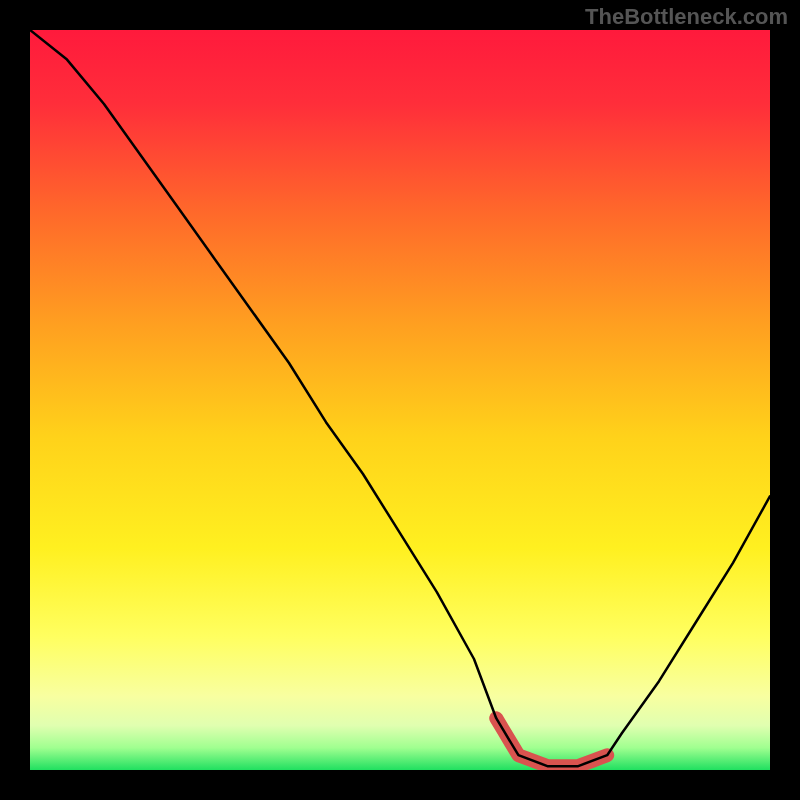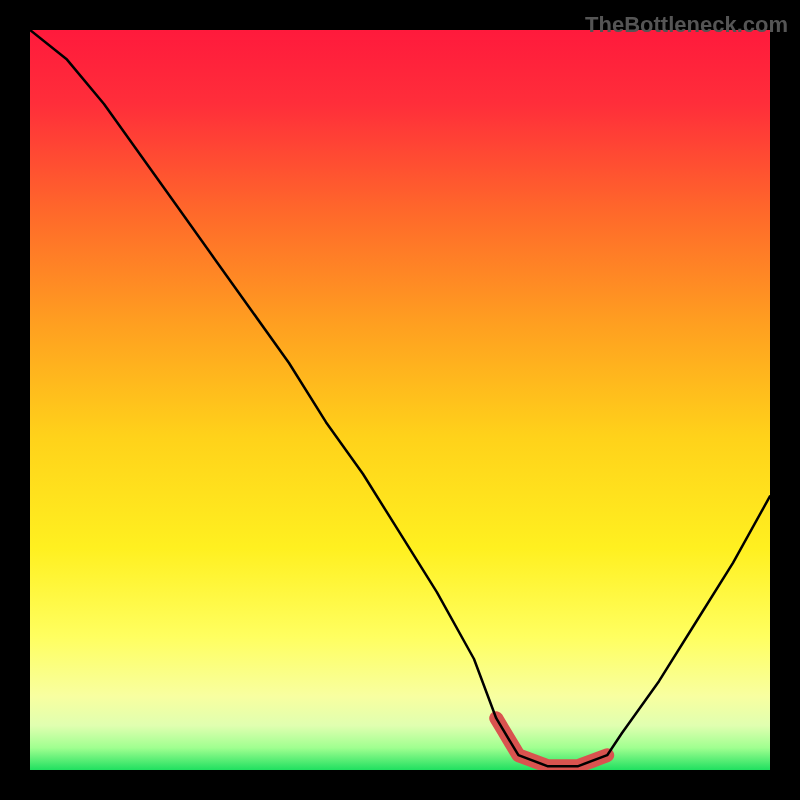--- a/index.html
+++ b/index.html
@@ -12,21 +12,21 @@
     position: relative;
   }
   .container {
     width: 800px;
     height: 800px;
     position: relative;
     background: #000;
   }
   .watermark {
     position: absolute;
-    top: 12px;
+    top: 4px;
     right: 12px;
     color: #555;
     font-size: 22px;
     font-weight: bold;
     z-index: 10;
   }
   .plot-area {
     position: absolute;
     left: 30px;
     top: 30px;

